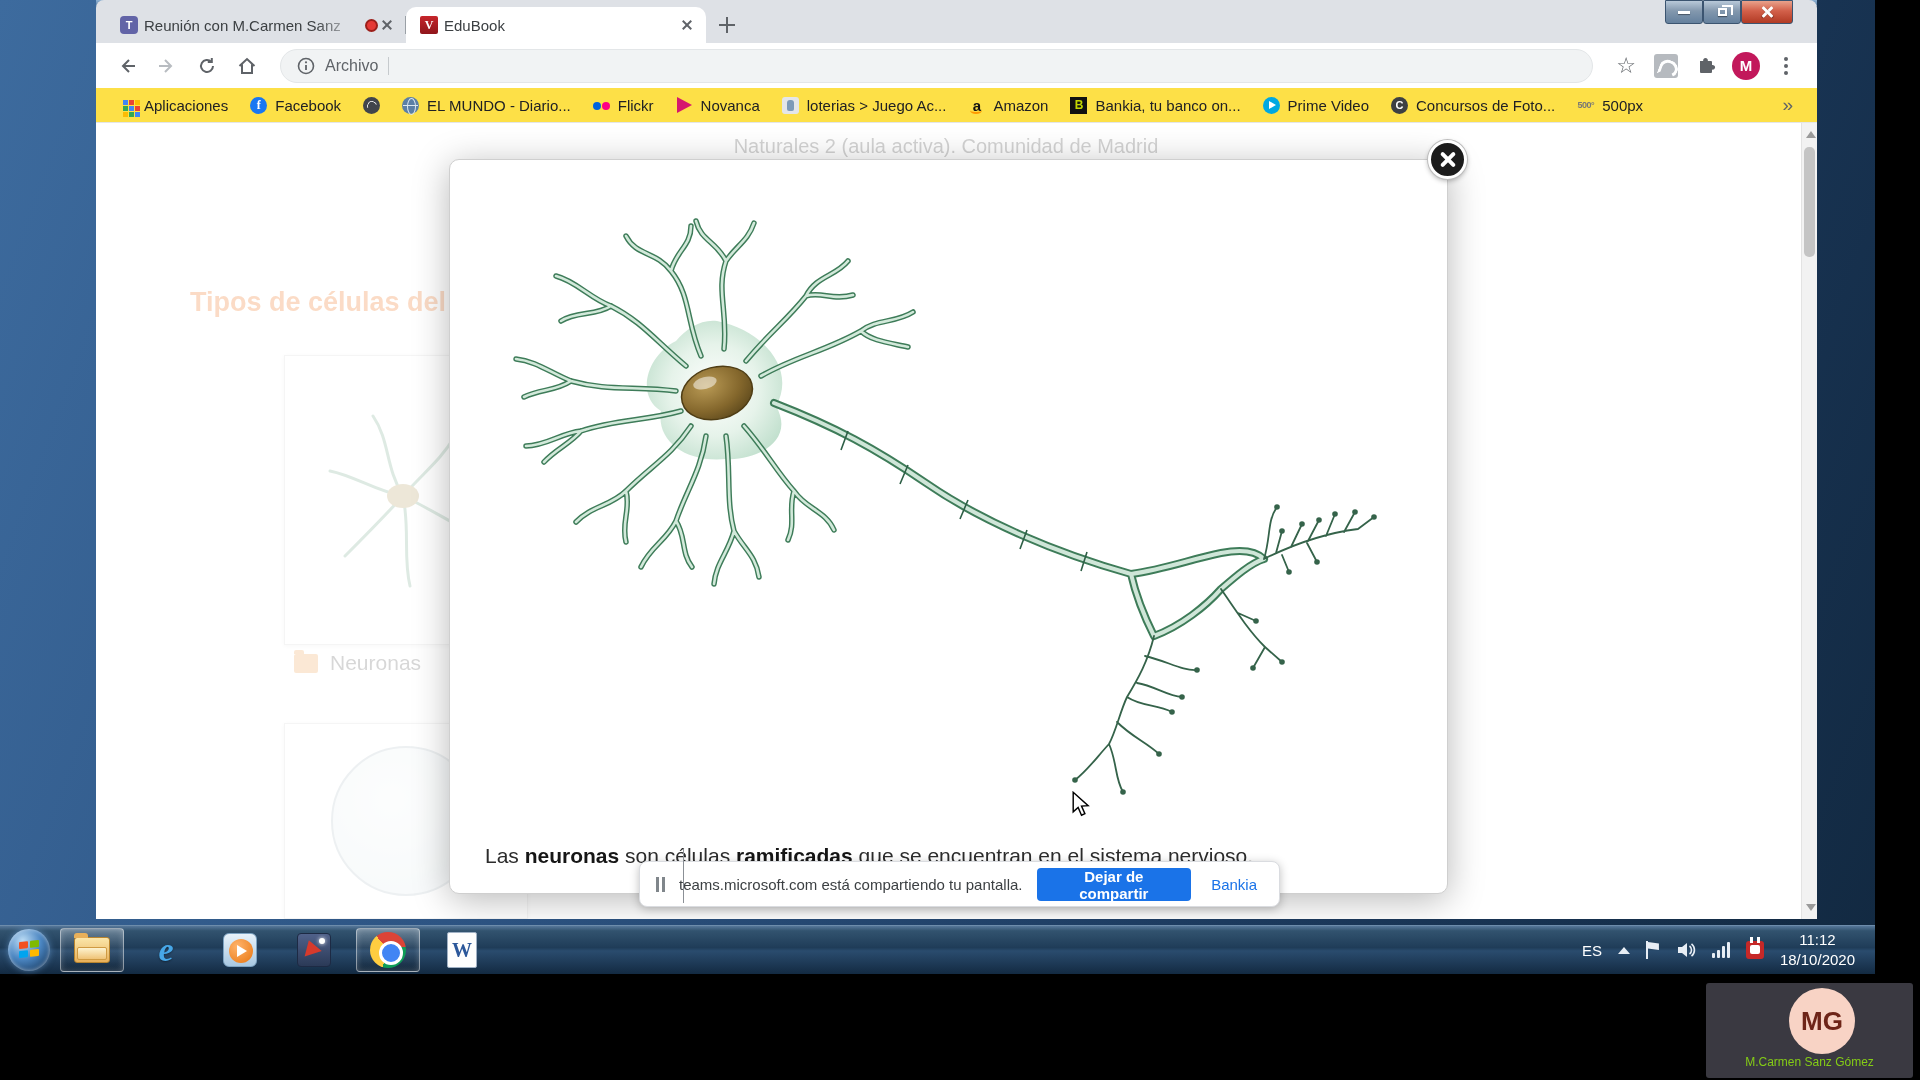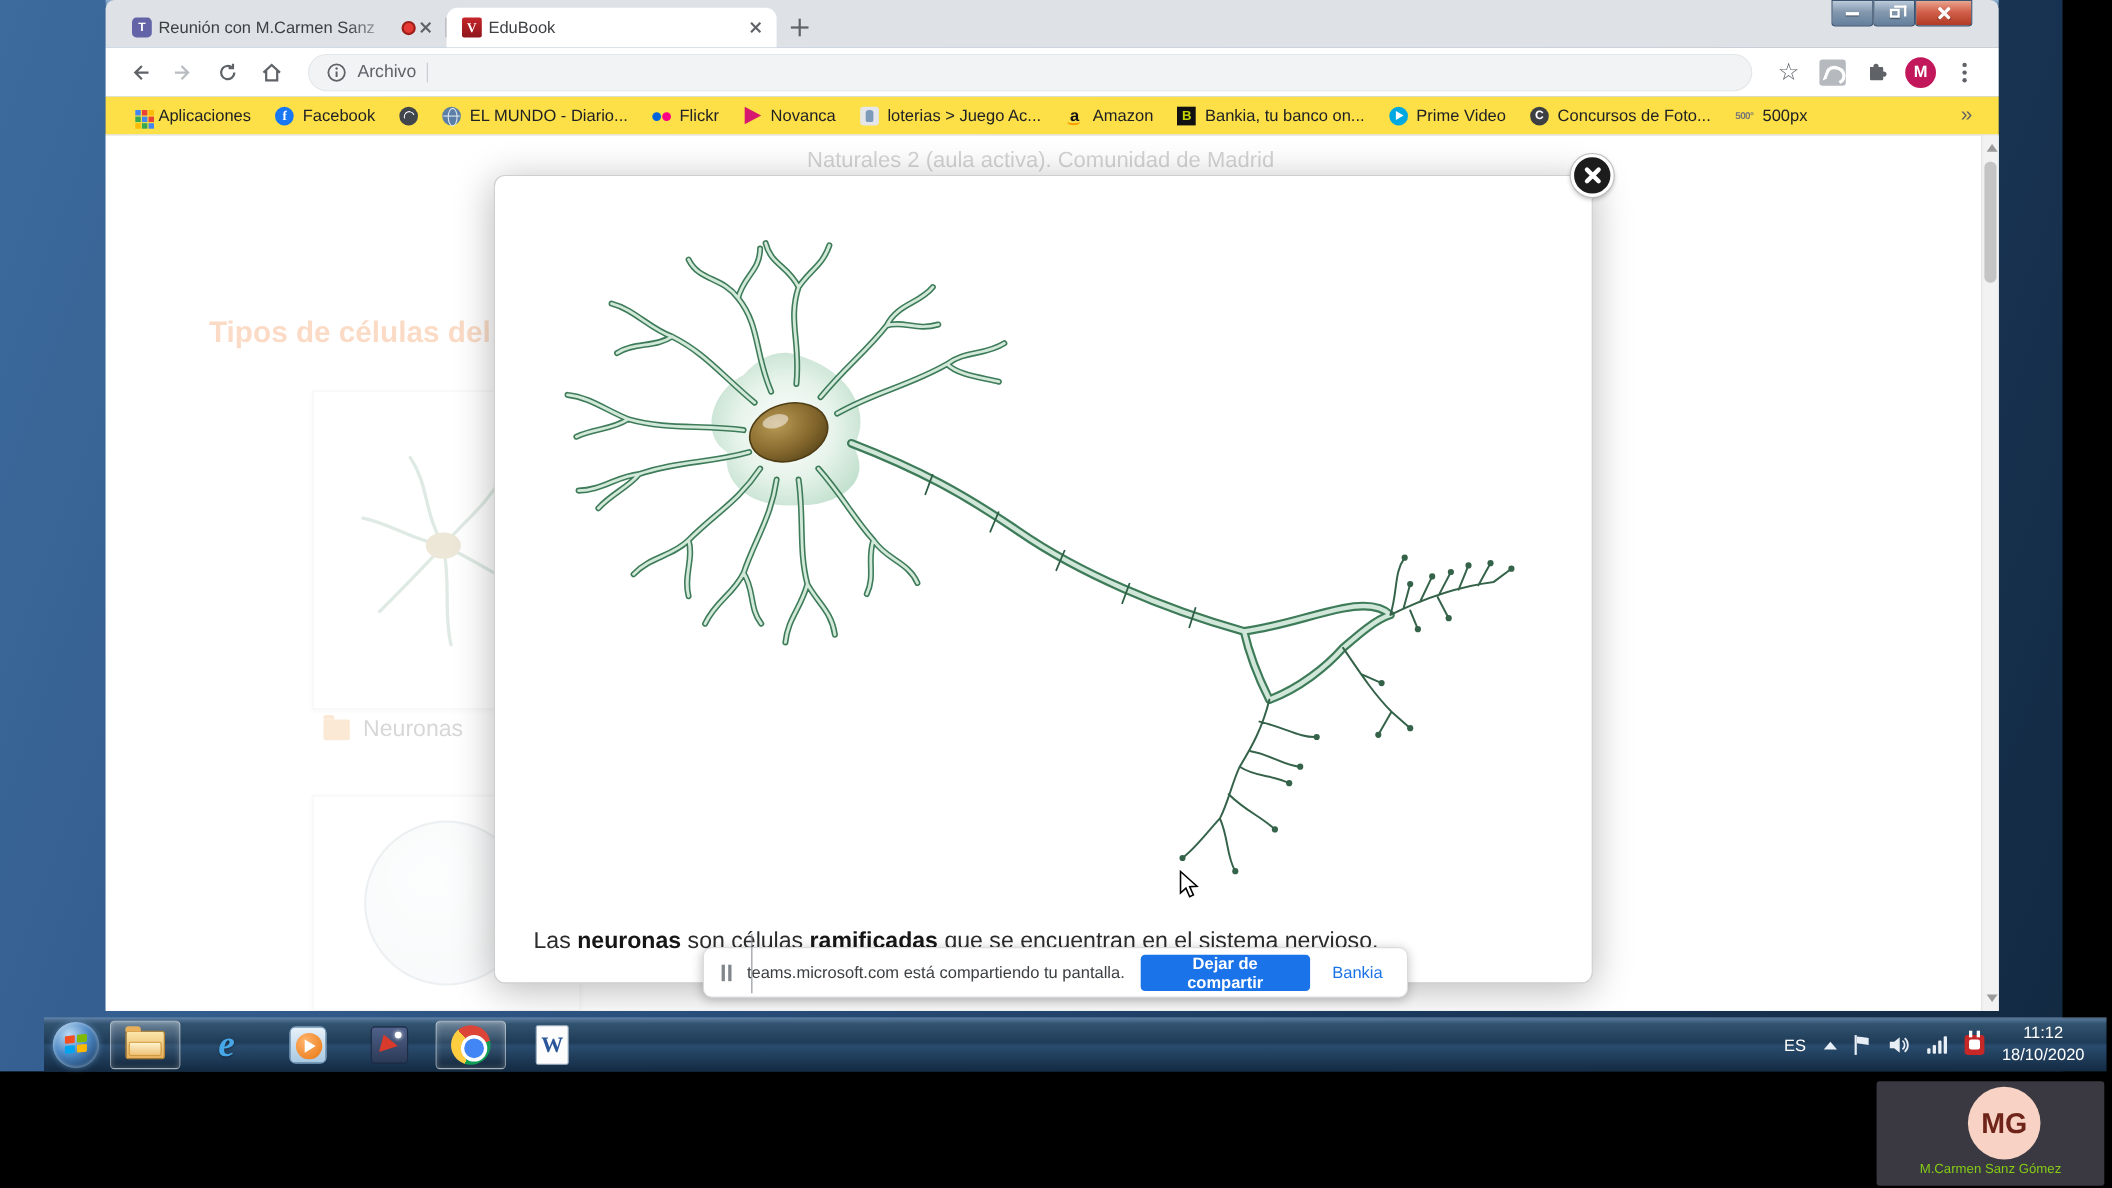--- a/index.html
+++ b/index.html
@@ -170,21 +170,21 @@
                 font-family:"Liberation Sans",sans-serif; }
   .share-hide { color:#1a73e8; font-size:15px; padding:0 6px; cursor:pointer; background:none; border:none;
                 font-family:"Liberation Sans",sans-serif; }
 
   .cursor { position:absolute; left:973px; top:668px; z-index:90; }
 
   
   .taskbar { position:absolute; left:0; top:925px; width:1875px; height:49px;
              background:linear-gradient(#5a7despacito,#1d3a55);
              background:linear-gradient(#56779a 0%,#32536f 10%,#1f3c58 45%,#2a4c6e 52%,#132a42 100%);
-             border-top:1px solid #6d8cab; display:flex; align-items:center; padding:0 8px; gap:10px;margin-left:40px; }
+             border-top:1px solid #6d8cab; display:flex; align-items:center; padding:0 8px; gap:10px; }
   .start-orb { width:42px; height:42px; border-radius:50%; flex:none; cursor:pointer; position:relative;
                background:radial-gradient(circle at 35% 28%, #bcdcf5, #4b86c2 45%, #1b3f66 85%);
                box-shadow:inset 0 0 4px rgba(255,255,255,.6), 0 0 6px rgba(120,180,240,.5); }
   .orb-flag { position:absolute; left:11px; top:12px; width:20px; height:17px; display:grid;
               grid-template-columns:9px 9px; grid-template-rows:7px 7px; gap:2px; transform:skewY(-6deg); }
   .orb-flag span { border-radius:1px; }
   .q1{background:#f25022;} .q2{background:#7fba00;} .q3{background:#00a4ef;} .q4{background:#ffb900;}
   .tbtn { width:64px; height:44px; border-radius:4px; display:flex; align-items:center; justify-content:center;
           cursor:pointer; flex:none; }
   .tbtn.open { background:linear-gradient(rgba(255,255,255,.28), rgba(255,255,255,.07) 45%, rgba(0,0,0,.18));

